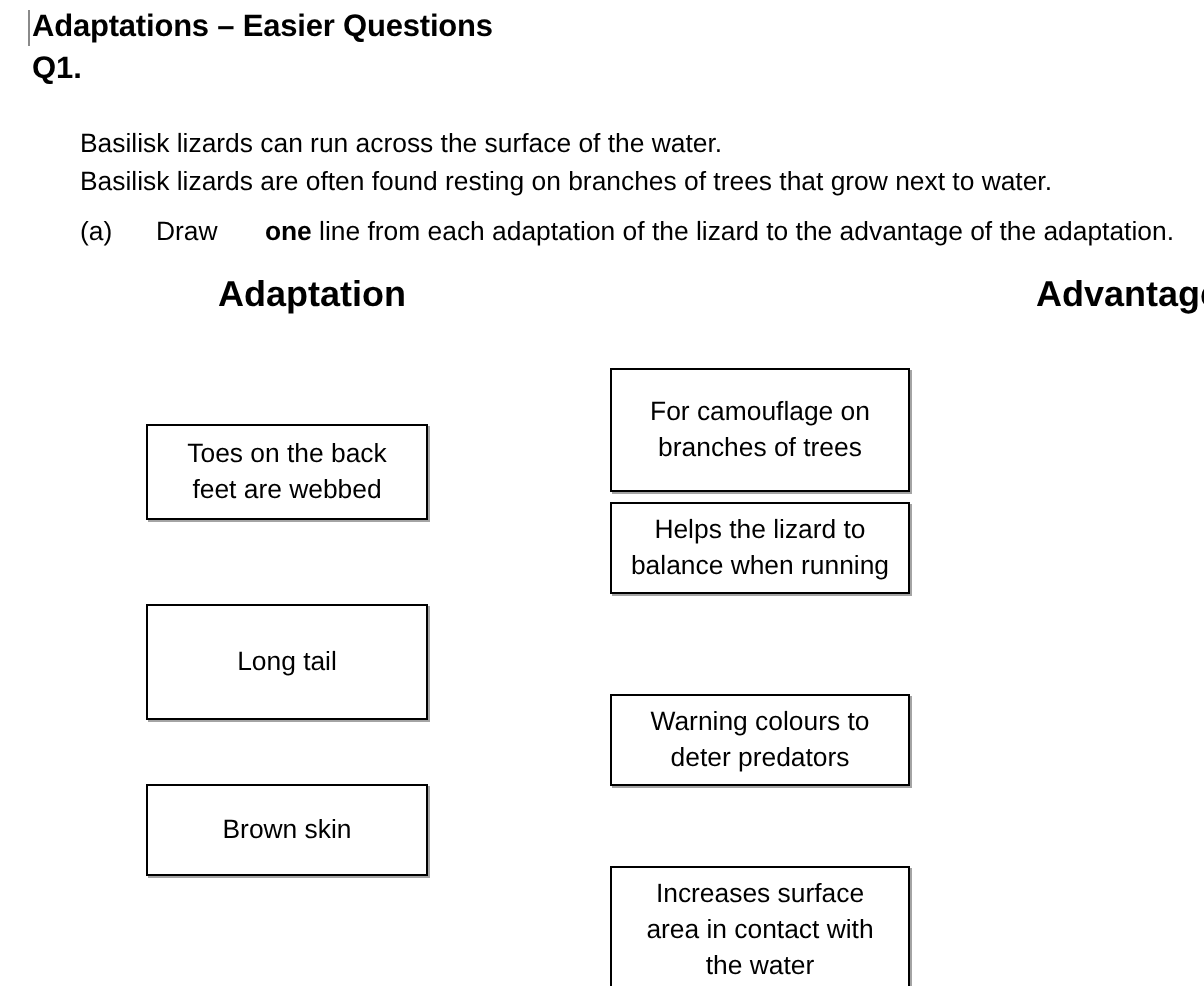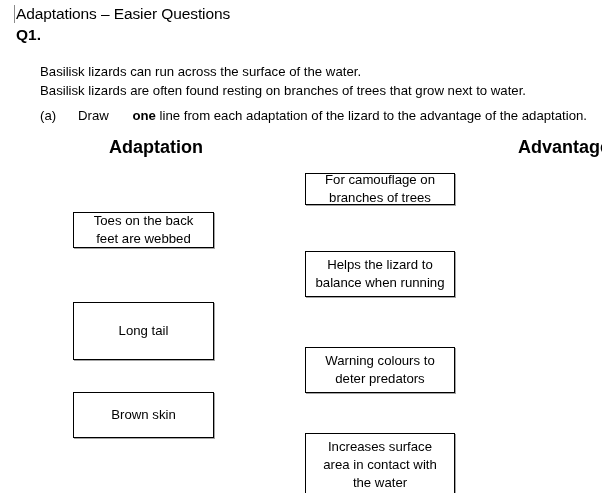--- a/index.html
+++ b/index.html
@@ -24,21 +24,21 @@
     width: 602px;
     height: 493px;
   }
 
   
   .doc-title {
     position: absolute;
     left: 16px;
     top: 5px;
     font-size: 15.5px;
-    font-weight: normal;
+    font-weight: bold;
     letter-spacing: -0.1px;
     white-space: nowrap;
   }
   .question-number {
     position: absolute;
     left: 16px;
     top: 26px;
     font-size: 15.5px;
     font-weight: bold;
   }
@@ -100,25 +100,25 @@
     text-align: center;
     font-size: 13.2px;
     line-height: 18px;
     box-shadow: 1px 1px 0 rgba(90,90,90,0.55);
   }
   .match-box .box-text { display: block; padding: 0 4px; }
 
   .left-col .match-box  { left: 73px;  width: 141px; }
   .right-col .match-box { left: 305px; width: 150px; }
 
-  .lb1 { top: 212px; height: 36px; }
+  .lb1 { top: 212px; height: 48px; }
   .lb2 { top: 302px; height: 58px; }
   .lb3 { top: 392px; height: 46px; text-align: center; }
 
-  .rb1 { top: 173px; height: 32px; }
+  .rb1 { top: 184px; height: 62px; }
   .rb2 { top: 251px; height: 46px; text-align: center; }
   .rb3 { top: 347px; height: 46px; }
   .rb4 { top: 433px; height: 64px; }
 </style>
 </head>
 <body>
 
 <div class="page">
 
   <div class="text-cursor"></div>

